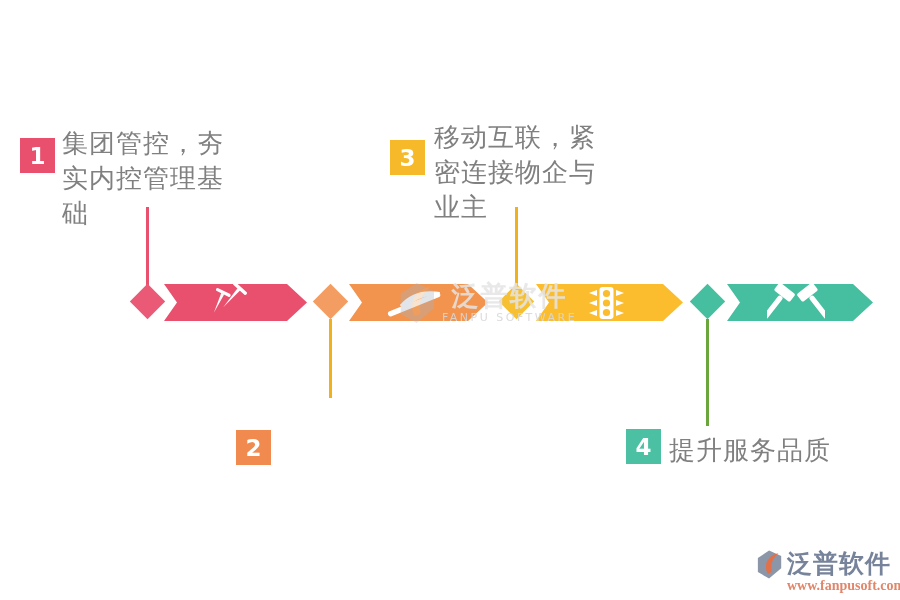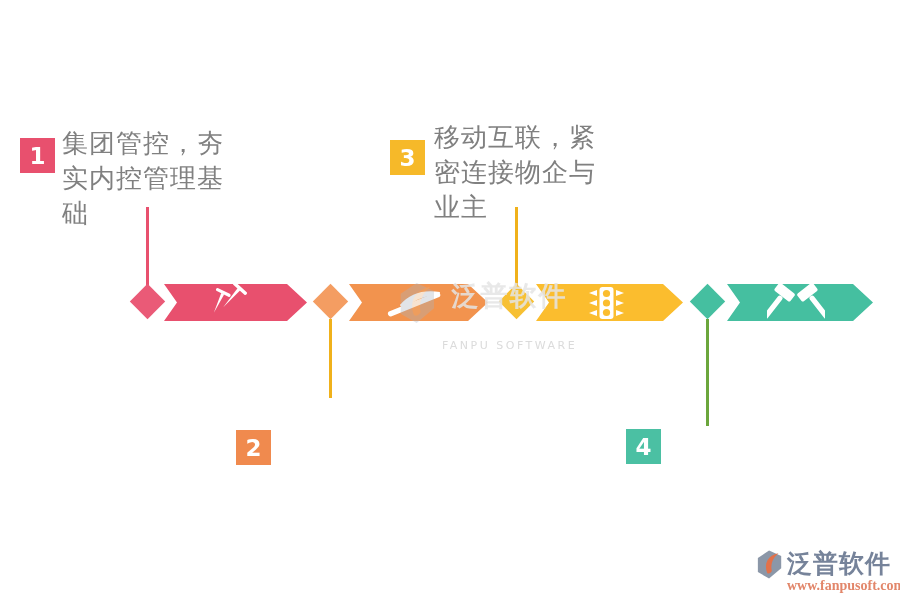--- a/index.html
+++ b/index.html
@@ -50,21 +50,21 @@
   .bannerD { left:727px; width:146px; background:#45bfa0; }
   .banner svg { display:block; }
   
   .watermark {
     position:absolute; left:398px; top:281px; z-index:5; pointer-events:none;
     display:flex; align-items:flex-start; gap:4px;
   }
   .wm-mark { opacity:.35; }
   .wm-txt { display:flex; flex-direction:column; align-items:center; }
   .wm-title { font-size:27px; font-weight:bold; color:rgba(228,228,228,0.85); letter-spacing:2px; line-height:30px; }
-  .wm-sub   { font-size:11px; color:rgba(215,215,215,0.9); letter-spacing:2.5px; line-height:14px;margin-top:28px; }
+  .wm-sub   { font-size:11px; color:rgba(215,215,215,0.9); letter-spacing:2.5px; line-height:14px; }
   
   .logo { position:absolute; left:756px; top:549px; display:flex; align-items:flex-start; gap:3px; }
   .logo-col { display:flex; flex-direction:column; }
   .logo-brand { font-size:25px; font-weight:bold; color:#76839a; line-height:29px; letter-spacing:1px; }
   .logo-site  { font-size:14px; font-weight:bold; color:#e2866a; line-height:15px; font-family:"Liberation Serif","DejaVu Serif",serif; }
 </style>
 </head>
 <body>
 
 <div class="canvas">
@@ -74,20 +74,21 @@
   <div class="vline line1"></div>
 
   <div class="badge badge3">3</div>
   <div class="step-text text3">移动互联，紧密连接物企与业主</div>
   <div class="vline line3"></div>
 
   <div class="badge badge2">2</div>
   <div class="vline line2"></div>
 
   <div class="badge badge4">4</div>
+  <div class="step-text text4">提升服务品质</div>
   <div class="vline line4"></div>
 
   <div class="diamond d1"></div>
   <div class="diamond d2"></div>
   <div class="diamond d3"></div>
   <div class="diamond d4"></div>
 
   <div class="banner bannerA">
     <span>
       <svg width="48" height="38" viewBox="0 0 48 38" fill="#fff">

